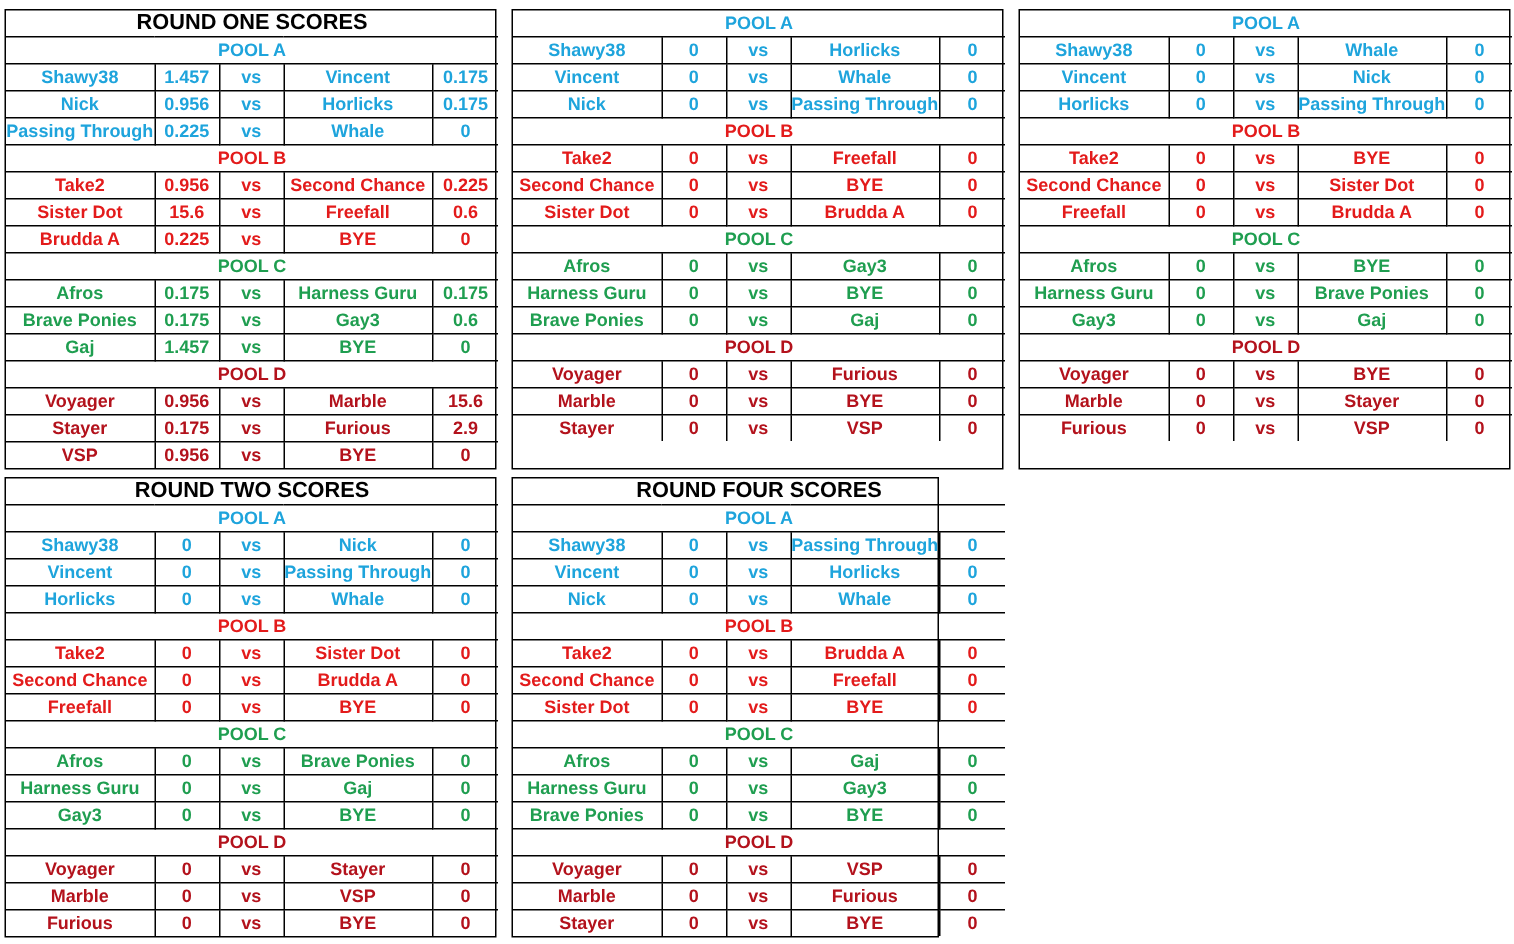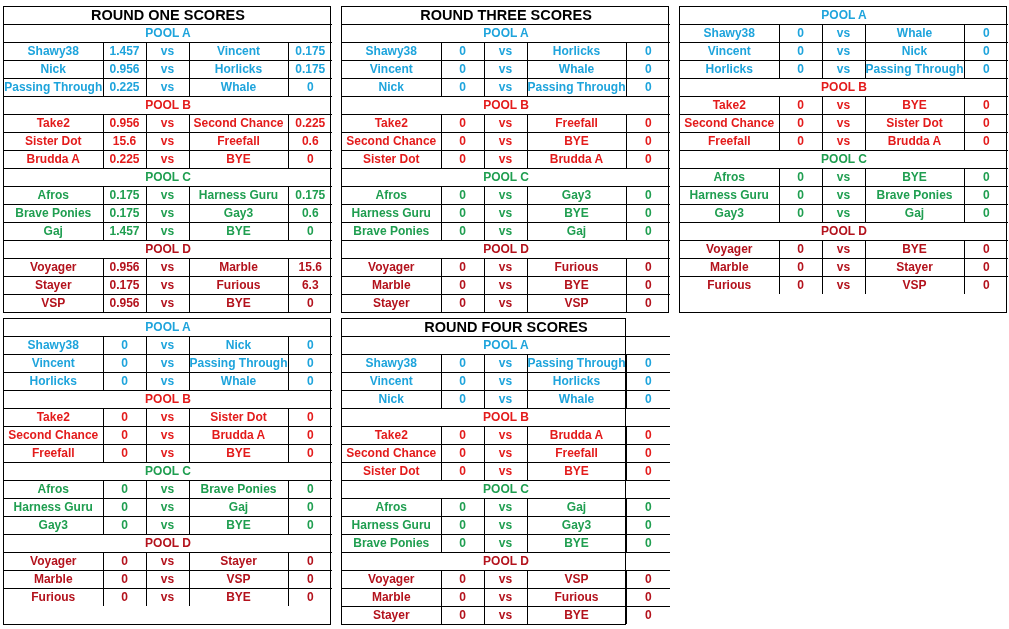--- a/index.html
+++ b/index.html
@@ -116,21 +116,21 @@
           <td class="pD">0.956</td>
           <td class="pD">vs</td>
           <td class="pD">Marble</td>
           <td class="pD">15.6</td>
         </tr>
         <tr>
           <td class="pD">Stayer</td>
           <td class="pD">0.175</td>
           <td class="pD">vs</td>
           <td class="pD">Furious</td>
-          <td class="pD">6.3</td>
+          <td class="pD">2.9</td>
         </tr>
         <tr>
           <td class="pD">VSP</td>
           <td class="pD">0.956</td>
           <td class="pD">vs</td>
           <td class="pD">BYE</td>
           <td class="pD">0</td>
         </tr>
       </tbody>
     </table>
@@ -139,20 +139,23 @@
     <table>
       <colgroup>
         <col style="width: 99px;">
         <col style="width: 43px;">
         <col style="width: 43px;">
         <col style="width: 99px;">
         <col style="width: 44px;">
       </colgroup>
       <tbody>
         <tr>
+          <td colspan="5" class="title">ROUND TWO SCORES</td>
+        </tr>
+        <tr>
           <td colspan="5" class="pool pA">POOL A</td>
         </tr>
         <tr>
           <td class="pA">Shawy38</td>
           <td class="pA">0</td>
           <td class="pA">vs</td>
           <td class="pA">Nick</td>
           <td class="pA">0</td>
         </tr>
         <tr>
@@ -248,23 +251,20 @@
     <table>
       <colgroup>
         <col style="width: 99px;">
         <col style="width: 43px;">
         <col style="width: 43px;">
         <col style="width: 99px;">
         <col style="width: 44px;">
       </colgroup>
       <tbody>
         <tr>
-          <td colspan="5" class="title">ROUND THREE SCORES</td>
-        </tr>
-        <tr>
           <td colspan="5" class="pool pA">POOL A</td>
         </tr>
         <tr>
           <td class="pA">Shawy38</td>
           <td class="pA">0</td>
           <td class="pA">vs</td>
           <td class="pA">Horlicks</td>
           <td class="pA">0</td>
         </tr>
         <tr>

